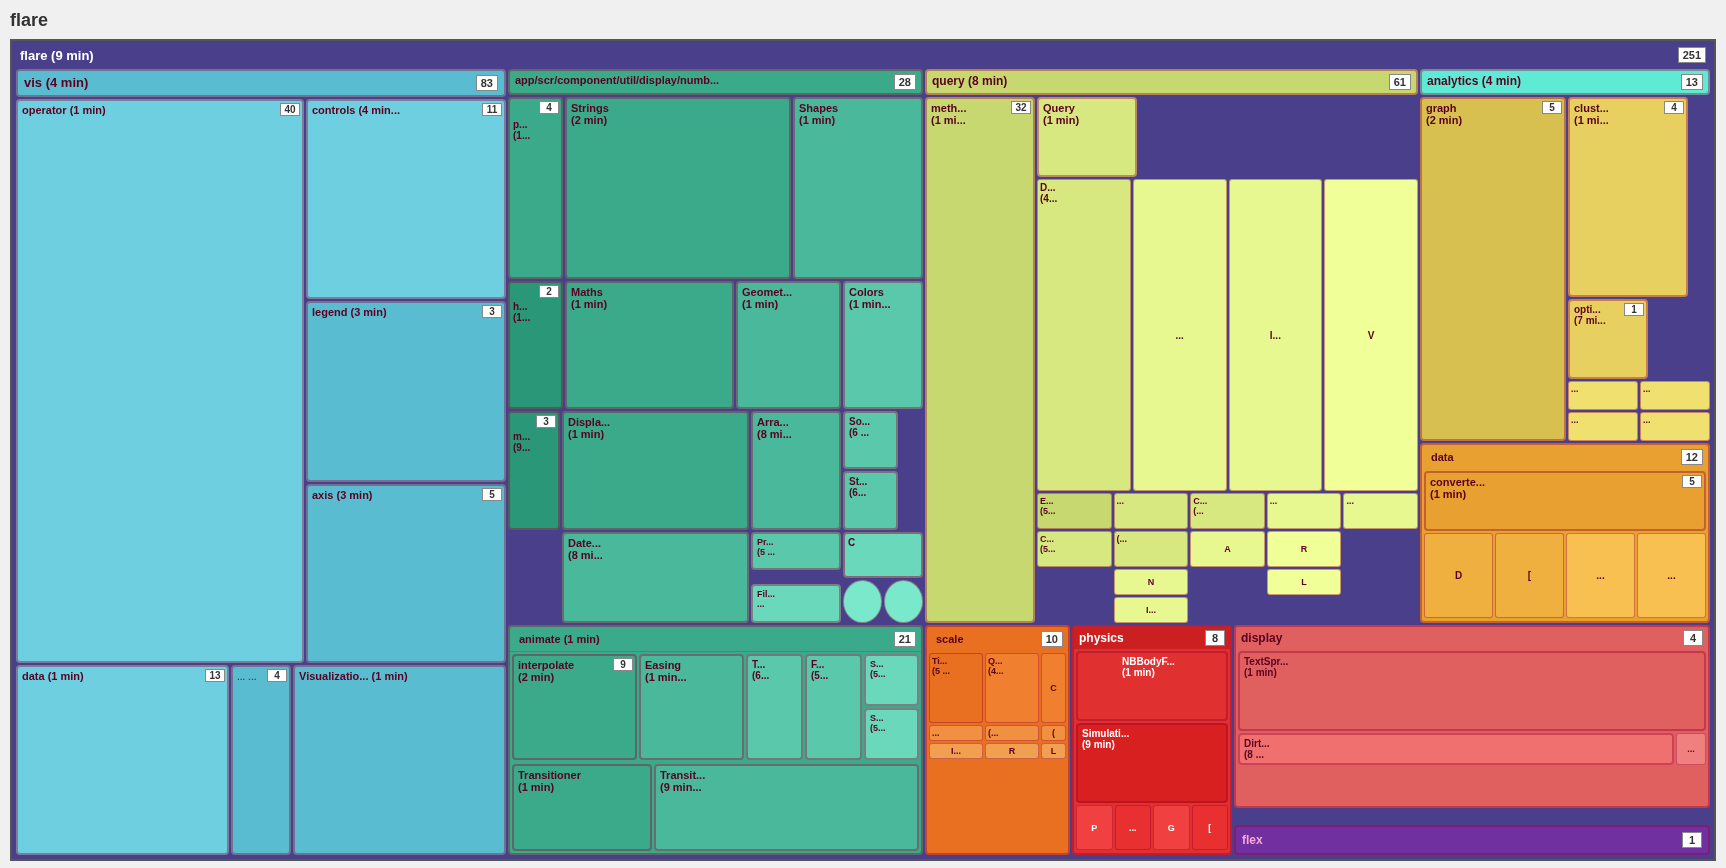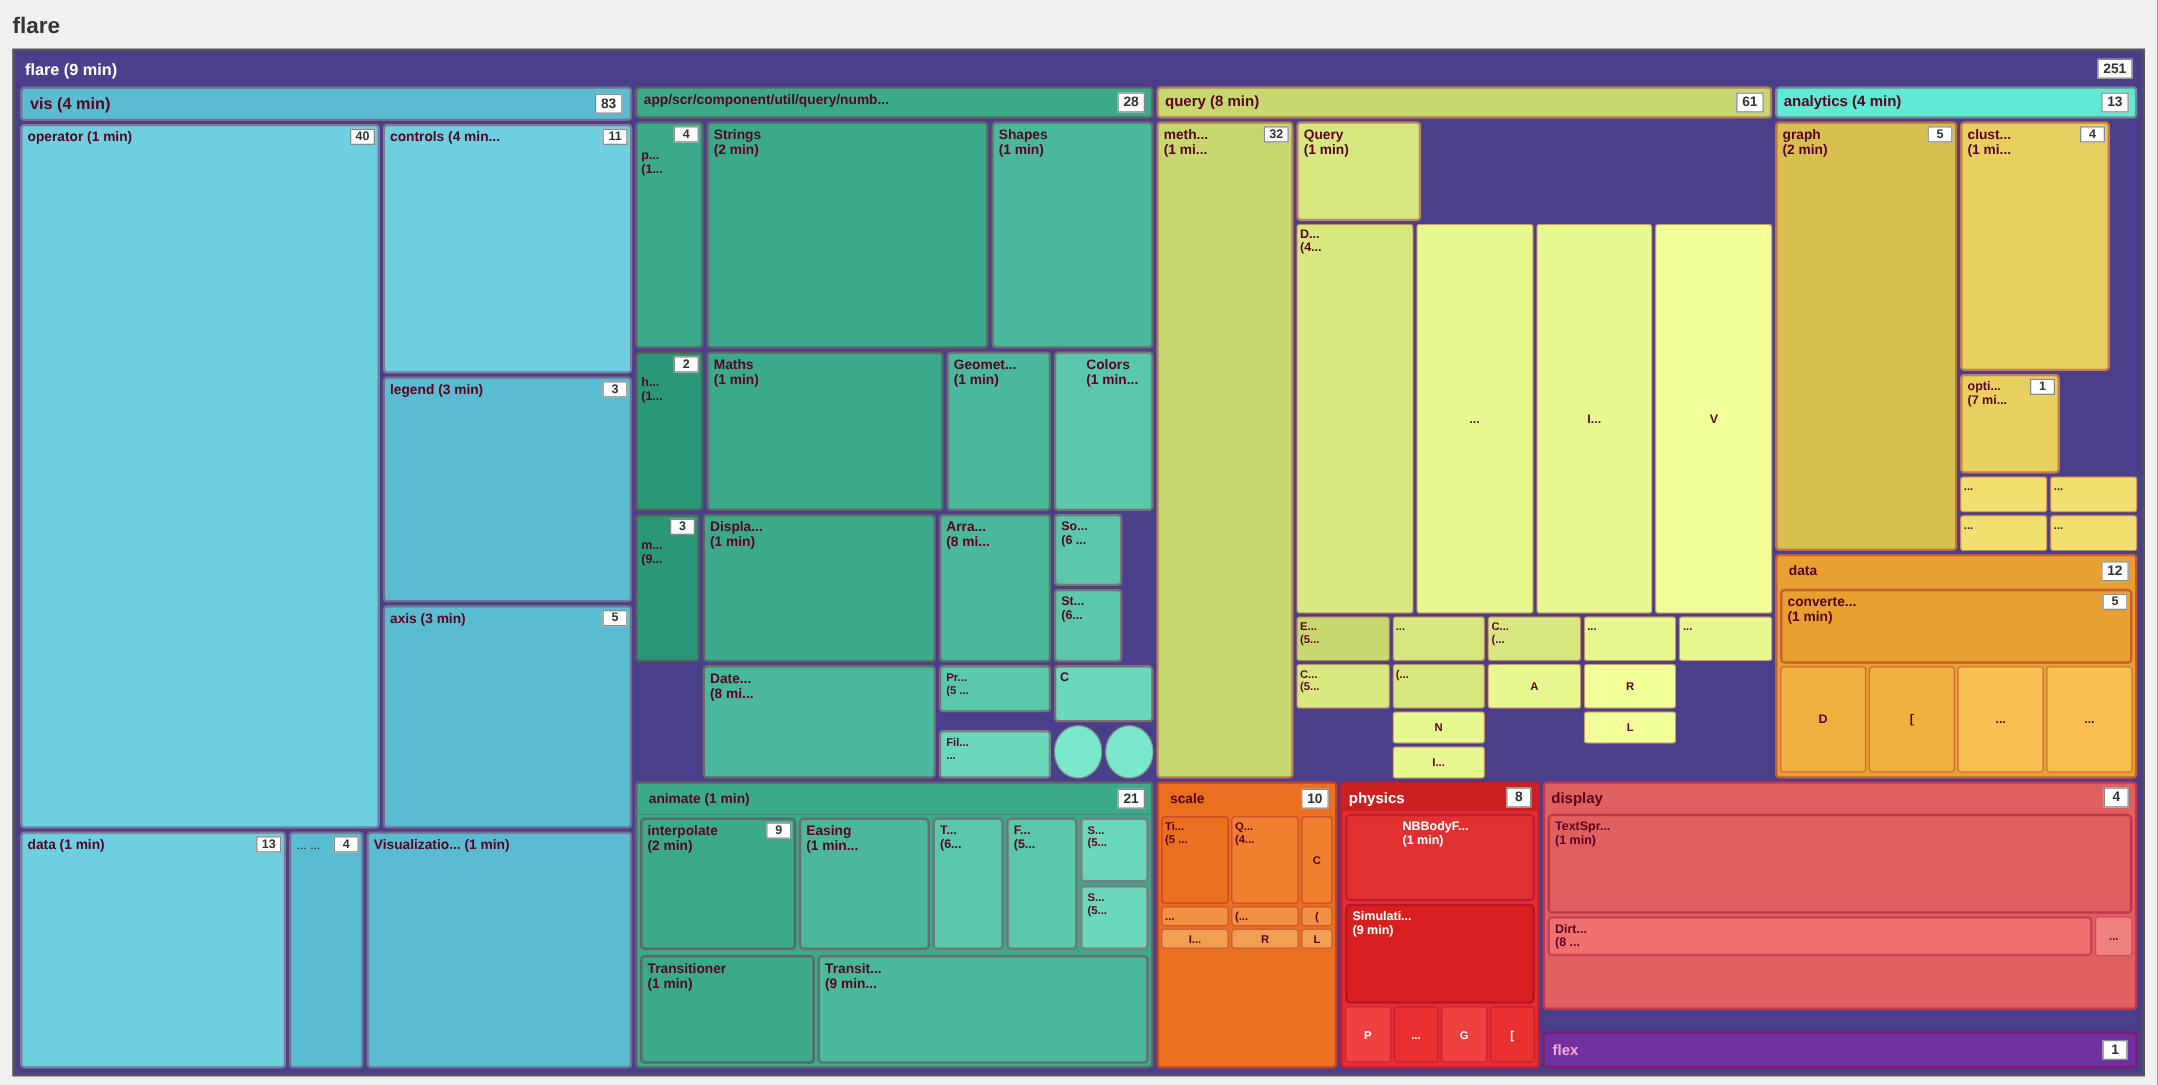--- a/index.html
+++ b/index.html
@@ -581,21 +581,21 @@
         <div class="visualization-node node" style="flex:1; background:#5abcd0;">
           <div class="node-label">Visualizatio...
 (1 min)</div>
         </div>
       </div>
     </div>
 
     <div class="col-app">
 
       <div class="app-header">
-        <span>app/scr/component/util/query/numb...</span>
+        <span>app/scr/component/util/display/numb...</span>
         <span class="badge">28</span>
       </div>
 
       <div style="display:flex; gap:2px; height:200px;">
         <div class="p-node node" style="width:55px; background:#3aaa8a;">
           <div class="node-badge badge">4</div>
           <div style="font-size:10px; color:#5a0020; padding:20px 3px 3px; font-weight:bold;">p...<br>(1...</div>
         </div>
         <div class="strings-node node" style="flex:1; background:#3aaa8a;">
           <div class="node-label">Strings<br>(2 min)</div>
@@ -606,24 +606,24 @@
       </div>
 
       <div style="display:flex; gap:2px; height:140px;">
         <div class="h-node node" style="width:55px; background:#2a9878;">
           <div class="node-badge badge">2</div>
           <div style="font-size:10px; color:#5a0020; padding:18px 3px 3px; font-weight:bold;">h...<br>(1...</div>
         </div>
         <div class="maths-node node" style="flex:1; background:#3aaa8a;">
           <div class="node-label">Maths<br>(1 min)</div>
         </div>
-        <div class="geomet-node node" style="width:84px; background:#4ab89a;">
+        <div class="geomet-node node" style="width:105px; background:#4ab89a;">
           <div class="node-label">Geomet...<br>(1 min)</div>
         </div>
-        <div class="colors-node node" style="width:80px; background:#5ac8aa;padding-left:20px;">
+        <div class="colors-node node" style="width:80px; background:#5ac8aa;">
           <div class="node-label">Colors<br>(1 min...</div>
         </div>
       </div>
 
       <div style="display:flex; gap:2px; height:130px;">
         <div class="m-node node" style="width:52px; background:#2a9878;">
           <div class="node-badge badge">3</div>
           <div style="font-size:10px; color:#5a0020; padding:18px 3px 3px; font-weight:bold;">m...<br>(9...</div>
         </div>
         <div class="displa-node node" style="flex:1; background:#3aaa8a;">

